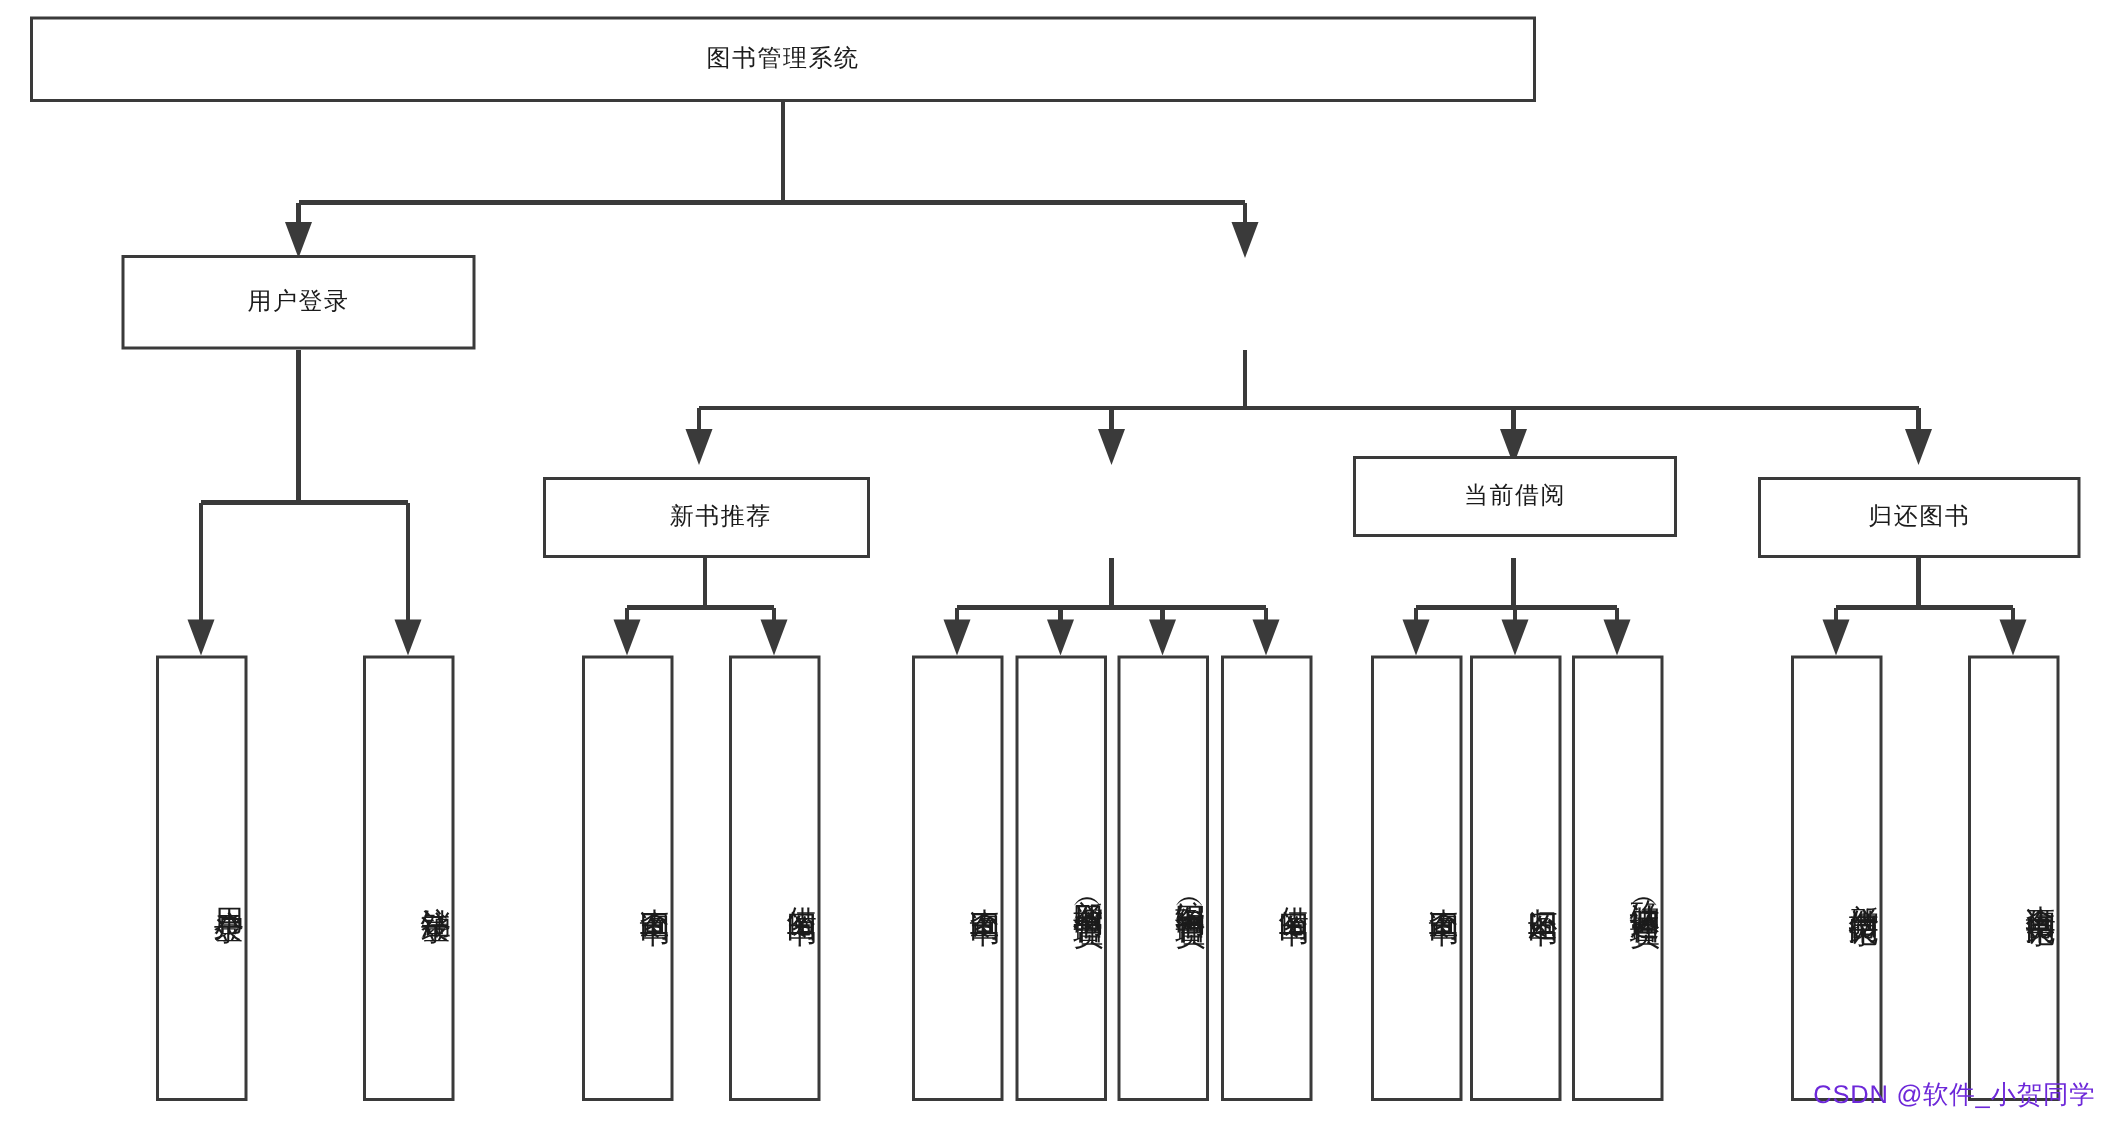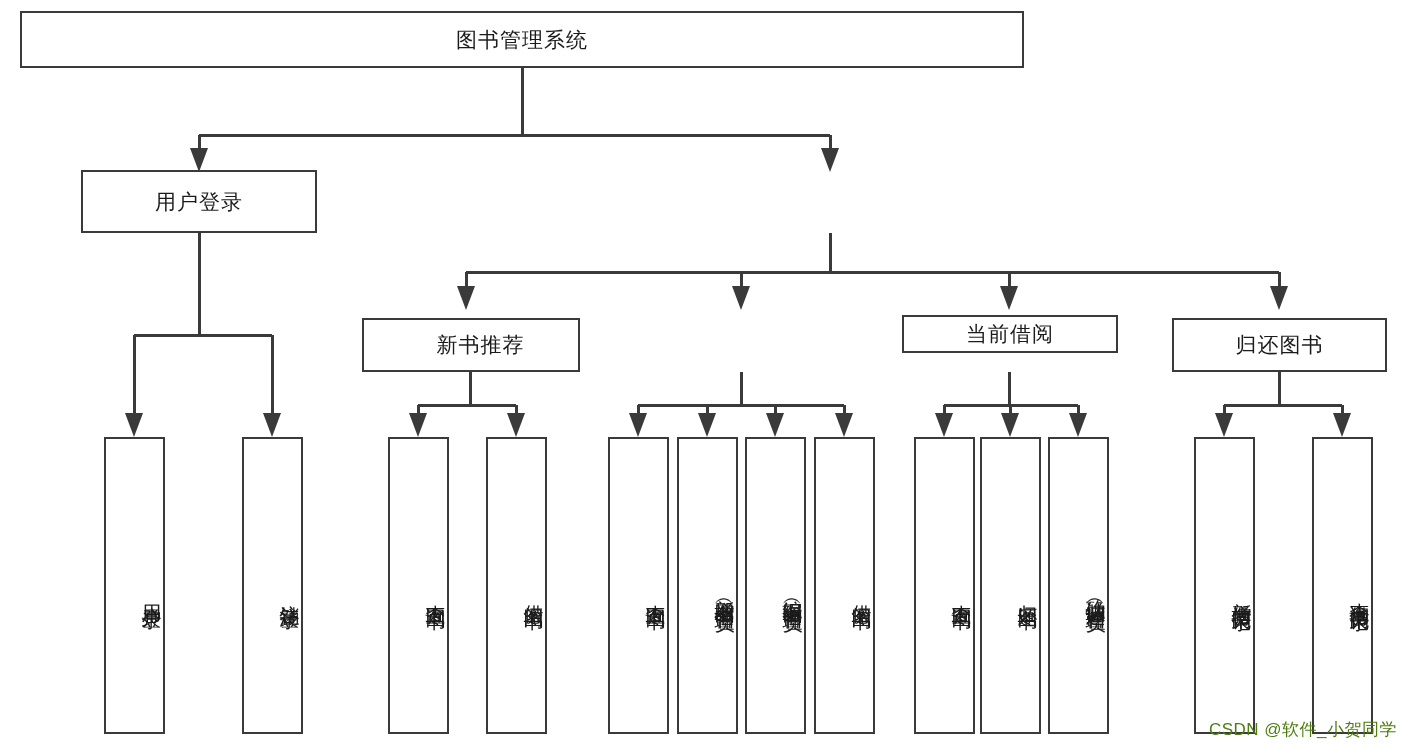--- a/index.html
+++ b/index.html
@@ -12,34 +12,34 @@
   svg.layer{position:absolute;left:0;top:0;width:1405px;height:747px;}
   .node{
     position:absolute;
     background:#ffffff;
     border:2px solid #3a3a3a;
     box-sizing:border-box;
     display:flex;align-items:center;justify-content:center;
     text-align:center;
     color:#1b1b1b;
   }
-  .node.horiz{font-size:21px;line-height:1.2;letter-spacing:1px;}
+  .node.horiz{font-size:16px;line-height:1.2;letter-spacing:1px;}
   .node.vert{
     font-size:20px;line-height:1.12;letter-spacing:2px;
     writing-mode:vertical-rl;
     text-orientation:upright;
     align-items:flex-start;
     justify-content:center;
     padding-top:14px;
   }
   .watermark{
     position:absolute;
     right:8px;bottom:6px;
     font-size:17px;
-    color:#4d7c0f;
+    color:#6d28d9;
     letter-spacing:0.5px;
     white-space:nowrap;
     font-family:"Liberation Sans","DejaVu Sans",sans-serif;
   }
 </style>
 </head>
 <body>
 
 <div id="stage">
 
@@ -114,21 +114,21 @@
       <polygon points="1224,437 1215,413 1233,413"></polygon>
       <polygon points="1342,437 1333,413 1351,413"></polygon>
     </g>
   </svg>
 
   <div class="node horiz" style="left:20px;top:11px;width:1004px;height:57px;">图书管理系统</div>
 
   <div class="node horiz" style="left:81px;top:170px;width:236px;height:63px;">用户登录</div>
 
   <div class="node horiz" style="left:362px;top:318px;width:218px;height:54px;padding-left:19px;">新书推荐</div>
-  <div class="node horiz" style="left:902px;top:315px;width:216px;height:38px;text-align:right;">当前借阅</div>
+  <div class="node horiz" style="left:902px;top:304px;width:216px;height:54px;text-align:right;">当前借阅</div>
   <div class="node horiz" style="left:1172px;top:318px;width:215px;height:54px;">归还图书</div>
 
   <div class="node vert" style="left:104px;top:437px;width:61px;height:297px;">用户登录</div>
   <div class="node vert" style="left:242px;top:437px;width:61px;height:297px;">注销登录</div>
 
   <div class="node vert" style="left:388px;top:437px;width:61px;height:297px;">查询图书</div>
   <div class="node vert" style="left:486px;top:437px;width:61px;height:297px;">借阅图书</div>
 
   <div class="node vert" style="left:608px;top:437px;width:61px;height:297px;">查询图书</div>
   <div class="node vert" style="left:677px;top:437px;width:61px;height:297px;">新增图书（管理员）</div>

